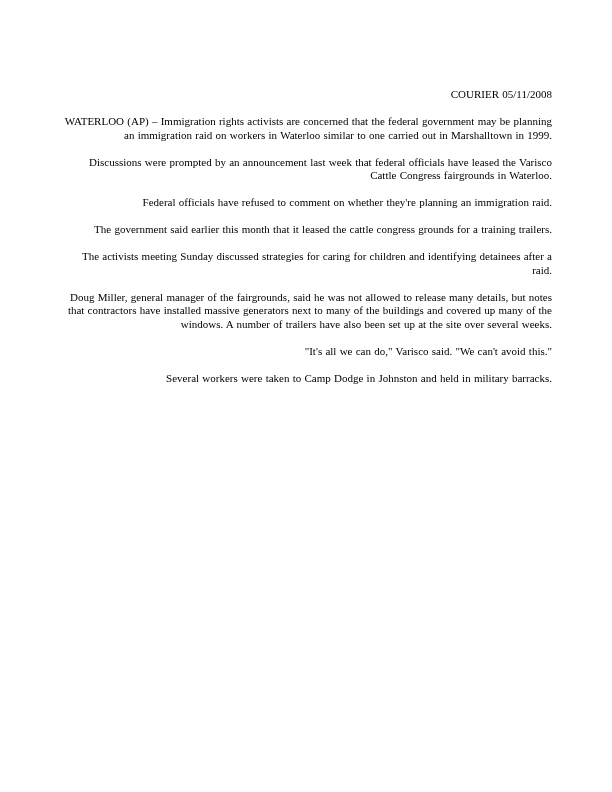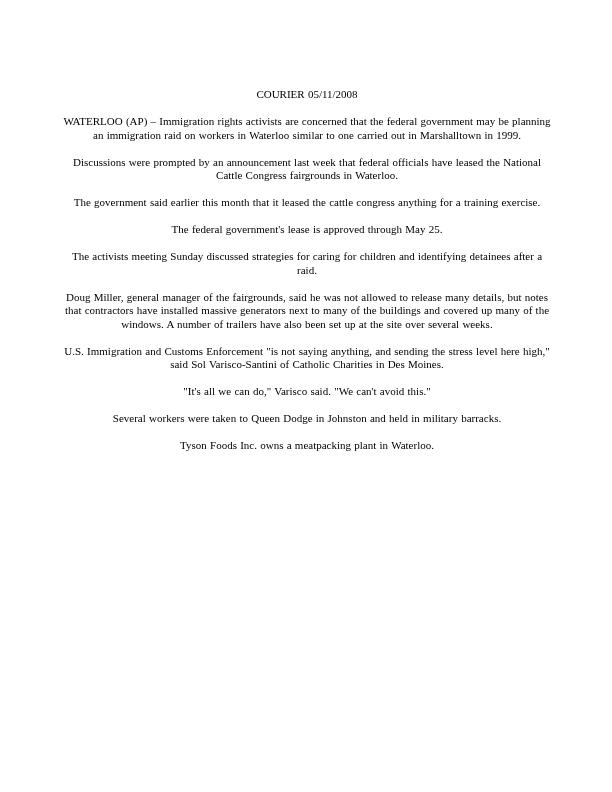--- a/index.html
+++ b/index.html
@@ -18,32 +18,30 @@
     font-family: "Liberation Serif", "DejaVu Serif", serif;
     font-size: 11px;
     line-height: 13.5px;
     color: #000000;
     -webkit-font-smoothing: antialiased;
   }
   .page p {
     margin: 0 0 13.5px 0;
     padding: 0;
     font-weight: normal;
-    text-align: center;
+    text-align: right;
     word-spacing: 0.5px;
   }
 </style>
 </head>
 <body>
 
 <div class="page">
   <p>COURIER 05/11/2008</p>
   <p>WATERLOO (AP) – Immigration rights activists are concerned that the federal government may be planning an immigration raid on workers in Waterloo similar to one carried out in Marshalltown in 1999.</p>
-  <p>Discussions were prompted by an announcement last week that federal officials have leased the National Cattle Congress fairgrounds in Waterloo.</p>
-  <p>The government said earlier this month that it leased the cattle congress anything for a training exercise.</p>
-  <p>The federal government's lease is approved through May 25.</p>
+  <p>Discussions were prompted by an announcement last week that federal officials have leased the Varisco Cattle Congress fairgrounds in Waterloo.</p>
+  <p>Federal officials have refused to comment on whether they're planning an immigration raid.</p>
+  <p>The government said earlier this month that it leased the cattle congress grounds for a training trailers.</p>
   <p>The activists meeting Sunday discussed strategies for caring for children and identifying detainees after a raid.</p>
   <p>Doug Miller, general manager of the fairgrounds, said he was not allowed to release many details, but notes that contractors have installed massive generators next to many of the buildings and covered up many of the windows. A number of trailers have also been set up at the site over several weeks.</p>
-  <p>U.S. Immigration and Customs Enforcement "is not saying anything, and sending the stress level here high," said Sol Varisco-Santini of Catholic Charities in Des Moines.</p>
   <p>"It's all we can do," Varisco said. "We can't avoid this."</p>
-  <p>Several workers were taken to Queen Dodge in Johnston and held in military barracks.</p>
-  <p>Tyson Foods Inc. owns a meatpacking plant in Waterloo.</p>
+  <p>Several workers were taken to Camp Dodge in Johnston and held in military barracks.</p>
 </div>
 
 </body></html>

